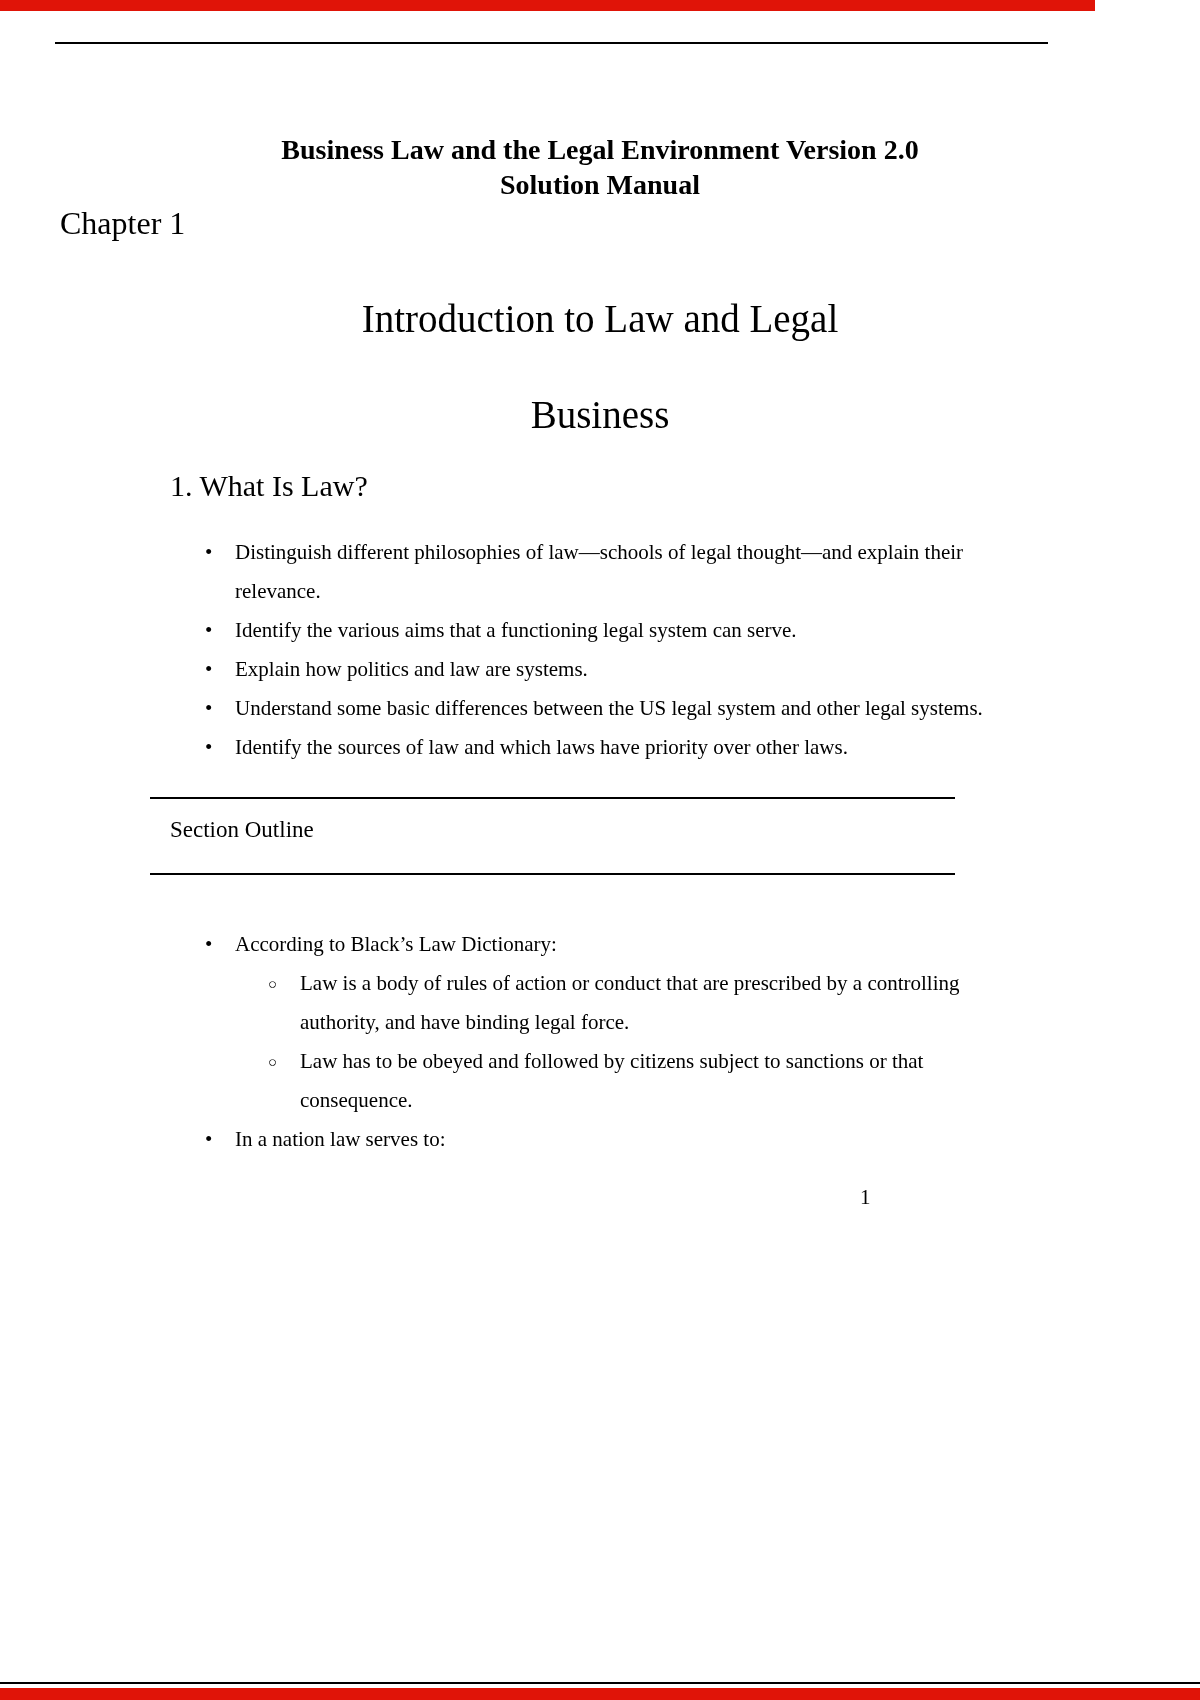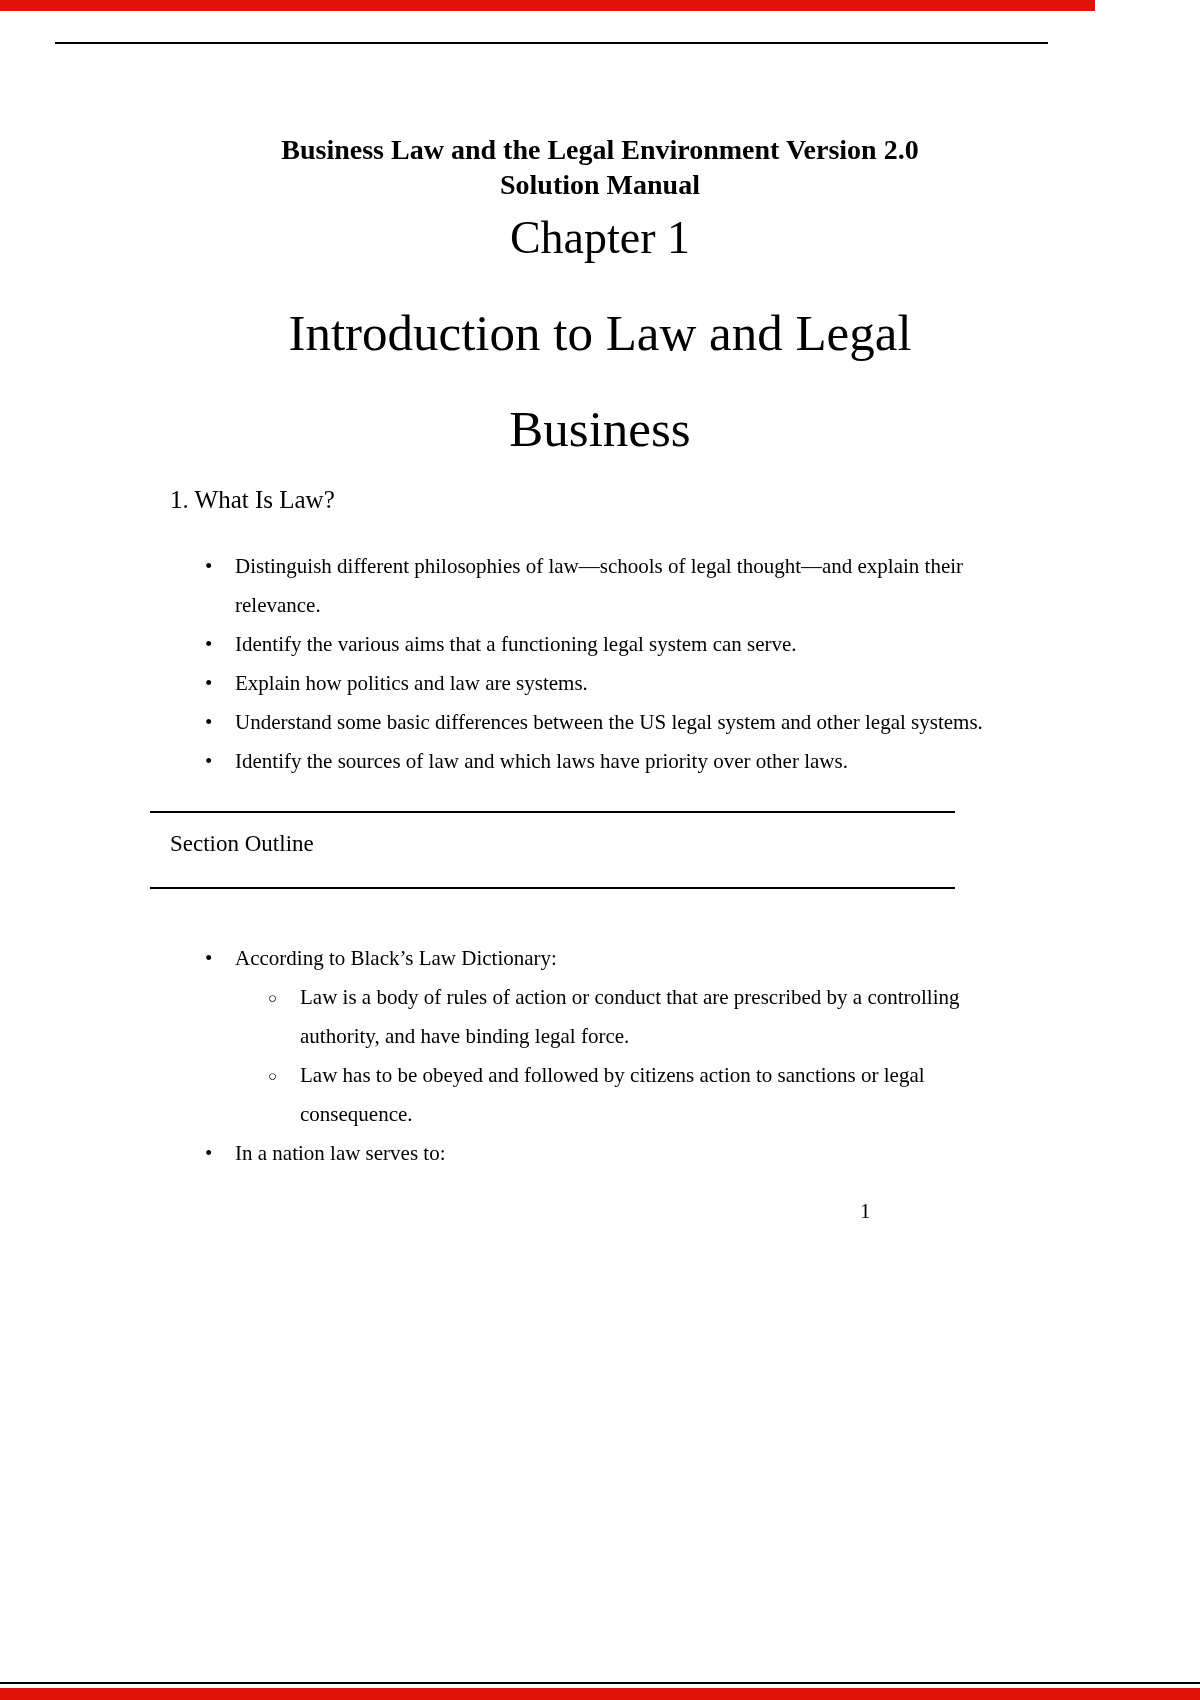--- a/index.html
+++ b/index.html
@@ -29,38 +29,36 @@
   .content{ padding:0 60px; }
 
   .doc-title{
     margin:88px 0 0 0;
     text-align:center;
     font-size:28px;
     line-height:35px;
     font-weight:bold;
   }
   .chapter{
-    margin-top:14px;
-    text-align:center;
-    font-size:46px;
+    font-size:32px;
     line-height:43px;
     font-weight:normal;
   }
   .big-title{
     margin-top:26px;
     text-align:center;
-    font-size:51px;
+    font-size:39px;
     line-height:96px;
     font-weight:normal;
   }
 
   .section-heading{
     margin-top:8px;
     margin-left:110px;
-    font-size:25px;
+    font-size:30px;
     line-height:30px;
   }
 
   ul{ list-style:none; margin:0; padding:0; }
   li{ position:relative; font-size:21px; line-height:39px; }
 
   .objectives{ margin-top:32px; }
   .objectives > li{ padding-left:175px; }
   .objectives > li::before{
     content:"\2022";
@@ -155,21 +153,21 @@
     </div>
 
     <ul class="outline">
       <li>
         <span class="li-text">According to Black’s Law Dictionary:</span>
         <ul class="sub">
           <li>
             <span class="li-text">Law is a body of rules of action or conduct that are prescribed by a controlling authority, and have binding legal force.</span>
           </li>
           <li>
-            <span class="li-text">Law has to be obeyed and followed by citizens action to sanctions or legal consequence.</span>
+            <span class="li-text">Law has to be obeyed and followed by citizens subject to sanctions or that consequence.</span>
           </li>
         </ul>
       </li>
       <li>
         <span class="li-text">In a nation law serves to:</span>
       </li>
     </ul>
 
     <div class="page-number">1</div>
 

